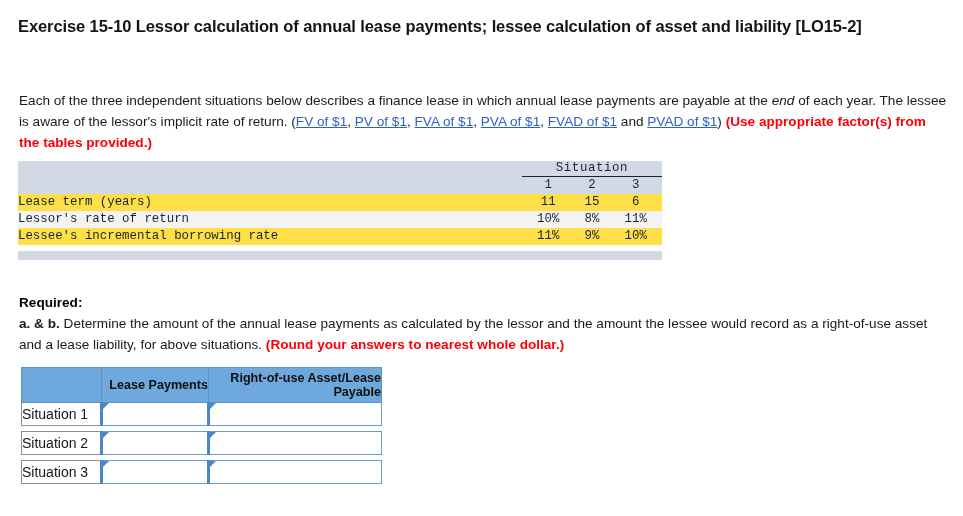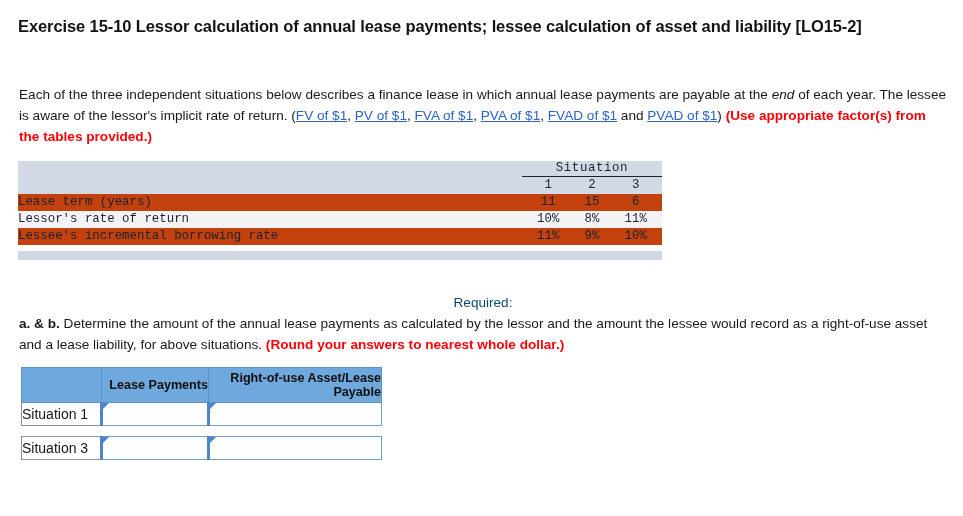--- a/index.html
+++ b/index.html
@@ -26,21 +26,21 @@
     font-weight: bold;
     line-height: 24px;
     letter-spacing: -0.1px;
     color: #141414;
   }
 
   
   .intro {
     position: absolute;
     left: 19px;
-    top: 84px;
+    top: 90px;
     width: 928px;
     font-size: 13.6px;
     line-height: 21px;
     color: #1a1a1a;
   }
   .intro .ital { font-style: italic; }
   a.tbl-link {
     color: #2C63C4;
     text-decoration: underline;
   }
@@ -63,21 +63,21 @@
     font-size: 12.4px;
     color: #1b2330;
   }
   table.data-table td, table.data-table th {
     padding: 0;
     font-weight: normal;
   }
   .band {
     background: #d3d9e4;
   }
-  .row-shade-a { background: #c2410c; }
+  .row-shade-a { background: #fde047; }
   .row-shade-b { background: #f3f3f3; }
 
   .hdr-blank { height: 15px; }
   .situation-title {
     text-align: center;
     height: 15px;
     line-height: 15px;
     letter-spacing: 0.6px;
     font-family: Liberation Mono, monospace;
   }
@@ -111,23 +111,22 @@
   
   .required-block {
     position: absolute;
     left: 19px;
     top: 292px;
     width: 928px;
     font-size: 13.6px;
     line-height: 21px;
   }
   .required-head {
-    font-weight: normal;
-    color: #0c4a6e;
-    text-align: center;
+    font-weight: bold;
+    color: #000000;
   }
   .req-ab { font-weight: bold; }
 
   
   .answer-wrap {
     position: absolute;
     left: 21px;
     top: 367px;
   }
   table.answer-table {
@@ -252,20 +251,31 @@
           <span class="corner-flag"></span>
           <span></span>
         </td>
       </tr>
       <tr class="pad-row">
           <td></td>
           <td></td>
           <td></td>
         </tr>
 
+      <tr>
+        <td class="sit-label">Situation 2</td>
+        <td class="input-cell">
+          <span class="corner-flag"></span>
+          <span></span>
+        </td>
+        <td class="input-cell">
+          <span class="corner-flag"></span>
+          <span></span>
+        </td>
+      </tr>
       <tr class="pad-row">
           <td></td>
           <td></td>
           <td></td>
         </tr>
 
       <tr>
         <td class="sit-label">Situation 3</td>
         <td class="input-cell">
           <span class="corner-flag"></span>

